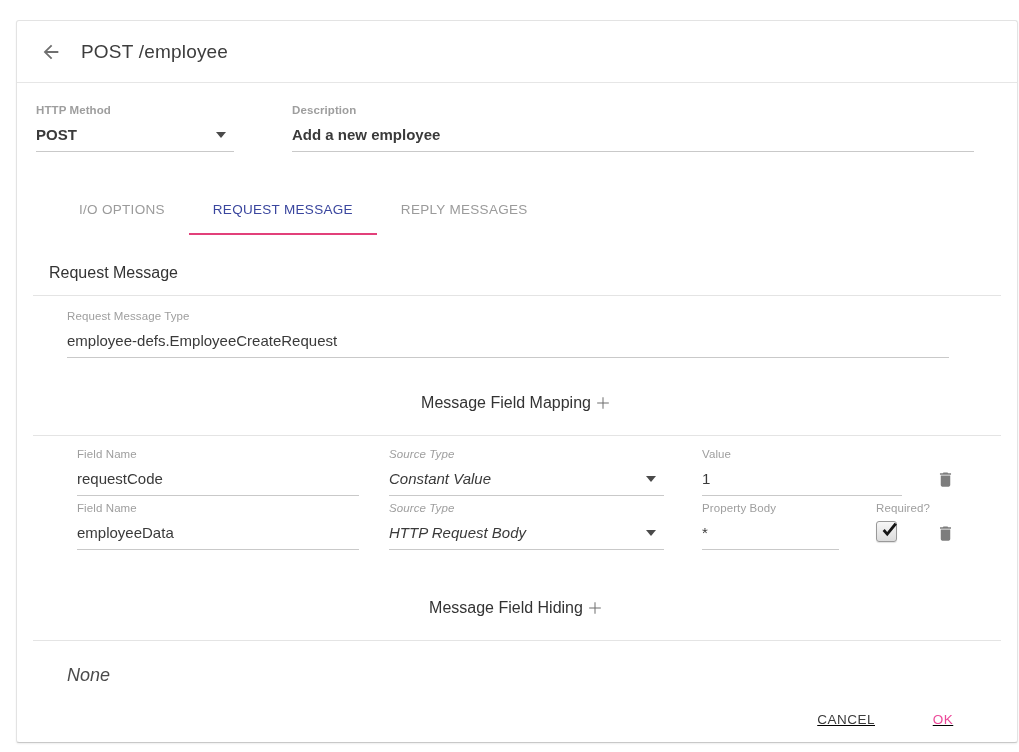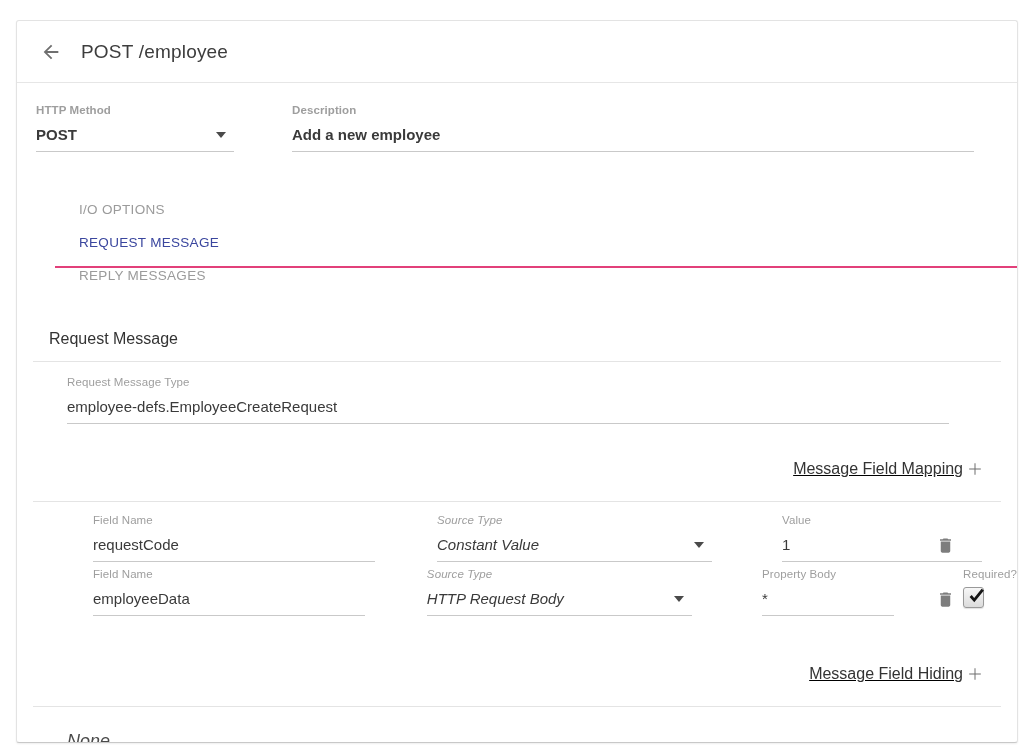--- a/index.html
+++ b/index.html
@@ -16,34 +16,34 @@
   .page-title { font-size:19px; font-weight:400; color:#3d3d3d; margin-left:16px; letter-spacing:0.2px; }
   
   .toprow { display:flex; margin:21px 0 0 19px;font-weight:bold; }
   .field label { display:block; font-size:11.5px; color:#9e9e9e; margin-bottom:7px; letter-spacing:0.1px; }
   .control { font-size:15px; color:#3a3a3a; padding:3px 0 8px 0; border-bottom:1px solid #c9c9c9; min-height:27px; }
   .method-field { width:198px; }
   .desc-field { width:682px; margin-left:58px; }
   .select-control { display:flex; align-items:center; justify-content:space-between; padding-right:8px; cursor:pointer; }
   .caret { width:0; height:0; border-left:5px solid transparent; border-right:5px solid transparent; border-top:6px solid #4a4a4a; }
   
-  .tabs { display:flex; margin:50px 0 0 38px;flex-direction:column; }
+  .tabs { display:flex; margin:50px 0 0 38px; }
   .tab { position:relative; padding:0 24px; height:33px; font-size:13.5px; letter-spacing:0.3px; color:#9b9b9b; cursor:pointer; display:flex; align-items:flex-start; font-weight:400; }
   .tab.active { color:#3a469e; font-weight:500; }
   .tab.active::after { content:""; position:absolute; left:0; right:0; bottom:0; height:2px; background:#e2407a; }
   
   .section-title { font-size:16px; font-weight:400; color:#333; margin-left:32px; }
-  .section-head { display:flex; align-items:center; justify-content:flex-end; padding-right:30px;text-decoration:underline; }
+  .section-head { display:flex; align-items:center; justify-content:center; padding-right:30px; }
   .divider { height:1px; background:#e4e4e4; margin:0 16px; }
   .icon-btn { border:none; background:transparent; cursor:pointer; padding:2px; display:flex; align-items:center; }
   
   .rmt-field { margin:14px 0 0 50px; width:882px; }
   
   .map-rows { position:relative; }
-  .map-row { position:relative; display:flex; margin-left:76px;gap:32px; }
+  .map-row { position:relative; display:flex; margin-left:60px; }
   .col-name { width:282px; }
   .col-source { width:275px; margin-left:30px;font-style:italic; }
   .col-third { width:200px; margin-left:38px; }
   .col-third.narrow { width:137px; }
   .required-block { margin-left:37px; }
   .checkbox { width:21px; height:21px; border:1px solid #999; border-radius:3px; background:linear-gradient(#f7f7f7,#dcdcdc); position:relative; margin-top:3px; cursor:pointer; box-shadow:0 1px 1px rgba(0,0,0,0.12); }
   .checkbox svg { position:absolute; left:1px; top:-4px; }
   .trash-btn { position:absolute; right:60px; top:20px; }
   
   .none-text { margin:24px 0 0 50px; font-size:18px; font-style:italic; color:#4a4a4a; }

